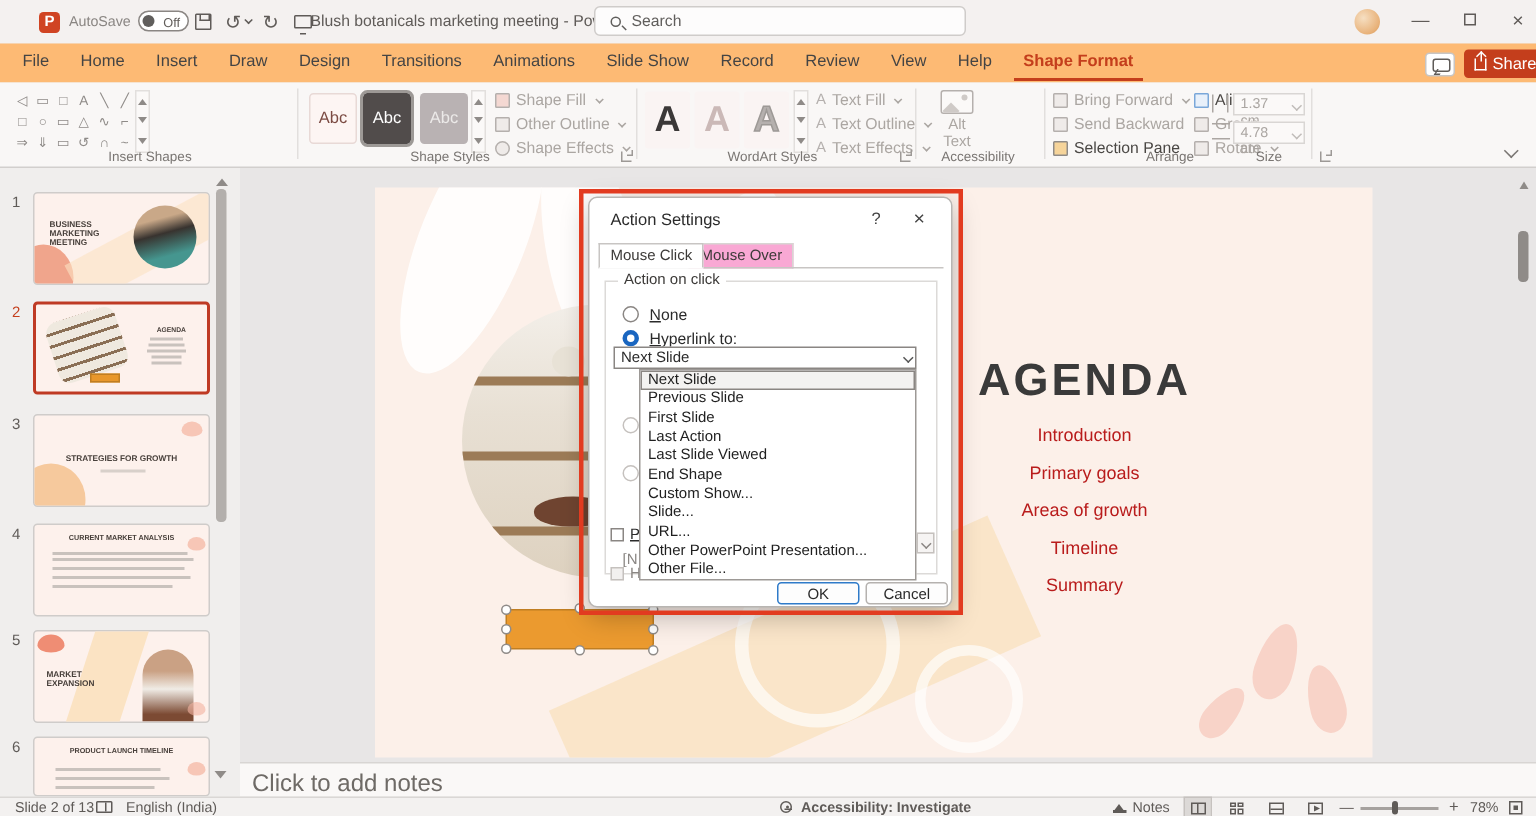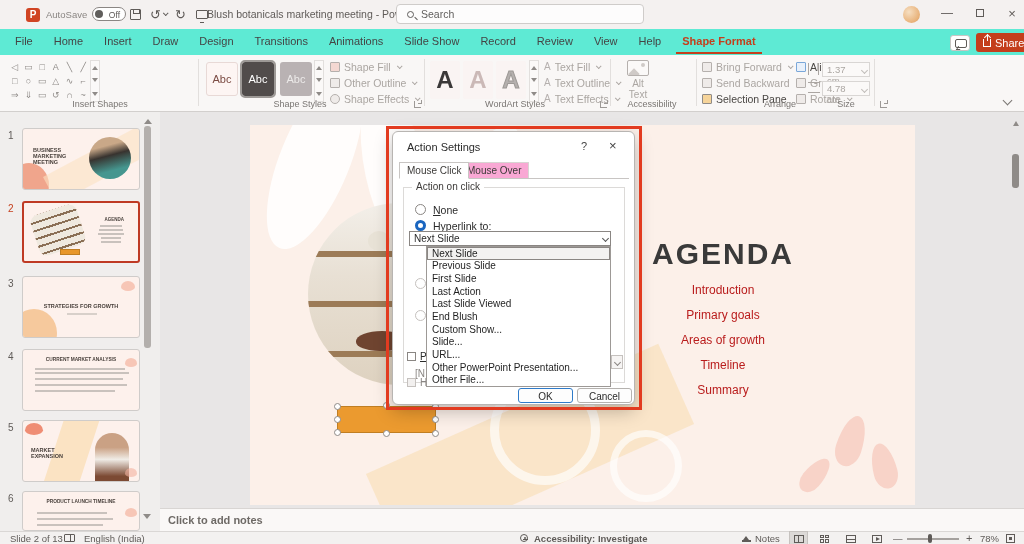--- a/index.html
+++ b/index.html
@@ -26,21 +26,21 @@
     font-size:10.5px; color:#605e5c; gap:7px; }
   .mag { width:7px; height:7px; border:1.2px solid #605e5c; border-radius:50%; position:relative; }
   .mag:after { content:""; position:absolute; left:6px; top:6px; width:4px; height:1.2px; background:#605e5c; transform:rotate(45deg); }
   .avatar { position:absolute; left:903px; top:6px; width:17px; height:17px; border-radius:50%;
     background:radial-gradient(circle at 35% 35%, #f6dfc2, #e8b178 70%, #cd8d4e); }
   .wbtn { position:absolute; top:6px; width:18px; height:16px; font-size:12px; color:#5f5b58;
     text-align:center; line-height:15px; }
   .maxsq { display:inline-block; width:8px; height:8px; border:1px solid #5f5b58; }
 
   
-  .tabbar { position:absolute; left:0; top:29px; width:1024px; height:26px; background:#5eead4; }
+  .tabbar { position:absolute; left:0; top:29px; width:1024px; height:26px; background:#fdba74; }
   .rtab { float:left; margin-left:9px; padding:6px 6px 5px 6px; font-size:11px; color:#444; cursor:default; }
   .rtab.active { color:#c43e1c; font-weight:bold; border-bottom:2.5px solid #c43e1c; }
   .comment-btn { position:absolute; left:950px; top:6px; width:20px; height:16px; border:1px solid #c8c5c3;
     border-radius:3px; background:#fff; }
   .comment-btn:before { content:""; position:absolute; left:4px; top:3px; width:10px; height:7px; border:1.2px solid #5f5b58; border-radius:2px; }
   .comment-btn:after { content:""; position:absolute; left:6px; top:10px; width:3px; height:3px; border-left:1.2px solid #5f5b58; border-bottom:1.2px solid #5f5b58; transform:skewX(-30deg); }
   .share-btn { position:absolute; left:976px; top:4px; height:19px; padding:0 7px; background:#c43e1c; border-radius:3px;
     color:#fff; font-size:11px; display:flex; align-items:center; gap:4px; }
   .share-ico { width:8px; height:8px; border:1.2px solid #fff; border-top:none; position:relative; }
   .share-ico:before { content:""; position:absolute; left:2.5px; top:-4px; width:1.2px; height:6px; background:#fff; }
@@ -152,21 +152,21 @@
     border-radius:3px; font-size:10px; color:#2b2b2b; text-align:center; padding-top:1.5px; }
   .dlg-btn.default { border:1.5px solid #2f7bc9; }
 
   
   .vscroll-track { position:absolute; left:851px; top:2px; width:10px; height:392px; }
   .vscroll-up { position:absolute; left:2px; top:4px; width:0; height:0; border:3.5px solid transparent; border-bottom:5px solid #8f8b88; }
   .vscroll-thumb { position:absolute; left:1px; top:40px; width:7px; height:34px; background:#8f8b88; border-radius:3px; }
 
   
   .notespane { position:absolute; left:160px; top:508px; width:864px; height:23px; background:#faf8f7; border-top:1px solid #d8d5d3; }
-  .notes-text { position:absolute; left:8px; top:5px; font-size:11px; color:#6e6a66;font-weight:bold; }
+  .notes-text { position:absolute; left:8px; top:5px; font-size:16px; color:#6e6a66; }
   .statusbar { position:absolute; left:0; top:531px; width:1024px; height:13px; background:#f3f1f0; border-top:1px solid #dad7d5; font-size:9.5px; color:#5f5b58; }
   .sb { position:absolute; top:1px; white-space:nowrap; }
   .book-ico { position:absolute; left:64px; top:2px; width:11px; height:8px; border:1px solid #5f5b58; border-radius:1px; }
   .book-ico:before { content:""; position:absolute; left:4.5px; top:0; width:1px; height:6px; background:#5f5b58; }
   .acc-ico { position:absolute; left:520px; top:2px; width:8px; height:8px; border:1px solid #5f5b58; border-radius:50%; }
   .acc-ico:before { content:""; position:absolute; left:3px; top:1.5px; width:2px; height:2px; border-radius:50%; background:#5f5b58; }
   .acc-ico:after { content:""; position:absolute; left:1.5px; top:4px; width:5px; height:2.5px; border-top:1px solid #5f5b58; }
   .notes-ico { position:absolute; left:742px; top:3px; width:9px; height:7px; border-bottom:2px solid #5f5b58; }
   .notes-ico:before { content:""; position:absolute; left:1px; top:-2px; width:0; height:0; border:3px solid transparent; border-bottom:4px solid #5f5b58; }
   .view-ico { position:absolute; top:0; width:17px; height:13px; display:flex; align-items:center; justify-content:center; }
@@ -534,21 +534,21 @@
     <div class="snd-chev"></div>
     <div class="checkbox dis" style="left:14px; top:246px;"></div>
     <div class="occl" style="left:27px; top:245px; color:#8a8683;">Hi</div>
 
     <div class="droplist">
       <div class="opt hl">Next Slide</div>
       <div class="opt">Previous Slide</div>
       <div class="opt">First Slide</div>
       <div class="opt">Last Action</div>
       <div class="opt">Last Slide Viewed</div>
-      <div class="opt">End Blush</div>
+      <div class="opt">End Shape</div>
       <div class="opt">Custom Show...</div>
       <div class="opt">Slide...</div>
       <div class="opt">URL...</div>
       <div class="opt">Other PowerPoint Presentation...</div>
       <div class="opt">Other File...</div>
     </div>
 
     <div class="dlg-btn default" style="left:125px;">OK</div>
     <div class="dlg-btn" style="left:184px;">Cancel</div>
   </div>

